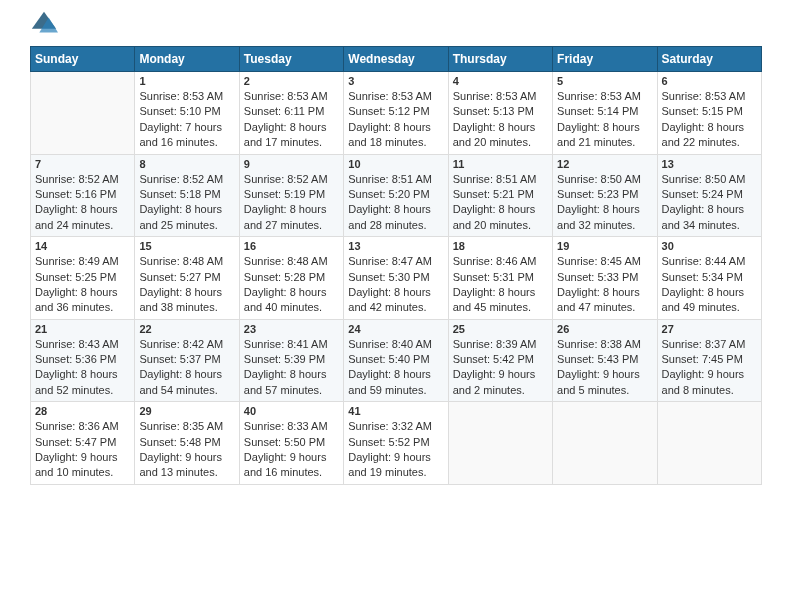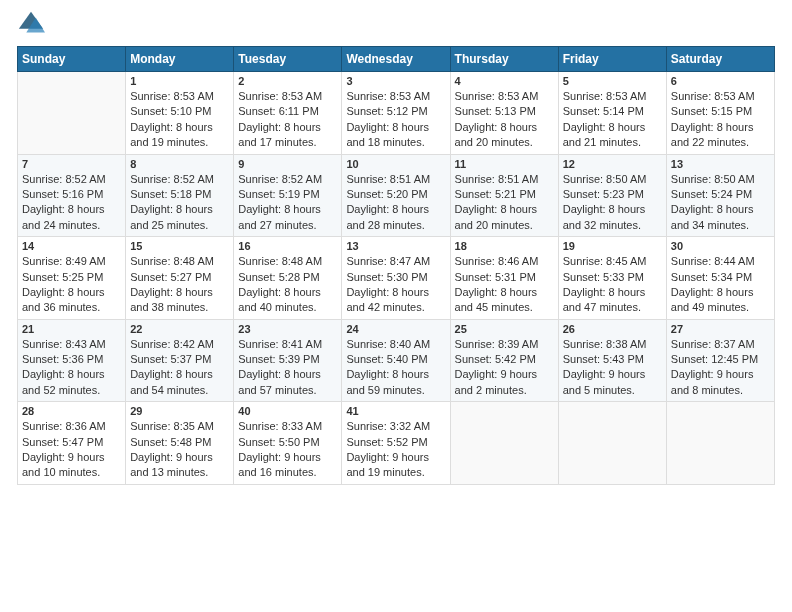--- a/index.html
+++ b/index.html
@@ -6,21 +6,21 @@
     body {
       font-family: Arial, sans-serif;
       background: #fff;
       width: 792px;
       height: 612px;
       overflow: hidden;
     }
     .container {
       width: 792px;
       height: 612px;
-      padding: 10px 17px;
+      padding: 10px 30px;
     }
     .header {
       display: flex;
       justify-content: space-between;
       align-items: flex-start;
       margin-bottom: 8px;
     }
     .logo {
       display: flex;
       align-items: center;
@@ -140,21 +140,21 @@
         </tr>
     </thead>
     <tbody id="calendar-body">
     <tr>
           <td class="empty-cell"></td>
           <td>
             <span class="day-num">1</span>
             <div class="day-detail">
               <div>Sunrise: 8:53 AM</div>
               <div>Sunset: 5:10 PM</div>
-              <div>Daylight: 8 hours and 19 minutes.</div>
+              <div>Daylight: 7 hours and 16 minutes.</div>
             </div>
           </td>
           <td>
             <span class="day-num">2</span>
             <div class="day-detail">
               <div>Sunrise: 8:53 AM</div>
               <div>Sunset: 6:11 PM</div>
               <div>Daylight: 8 hours and 17 minutes.</div>
             </div>
           </td>
@@ -353,21 +353,21 @@
             <div class="day-detail">
               <div>Sunrise: 8:38 AM</div>
               <div>Sunset: 5:43 PM</div>
               <div>Daylight: 9 hours and 5 minutes.</div>
             </div>
           </td>
           <td>
             <span class="day-num">27</span>
             <div class="day-detail">
               <div>Sunrise: 8:37 AM</div>
-              <div>Sunset: 12:45 PM</div>
+              <div>Sunset: 7:45 PM</div>
               <div>Daylight: 9 hours and 8 minutes.</div>
             </div>
           </td>
         </tr>
         <tr>
           <td>
             <span class="day-num">28</span>
             <div class="day-detail">
               <div>Sunrise: 8:36 AM</div>
               <div>Sunset: 5:47 PM</div>

